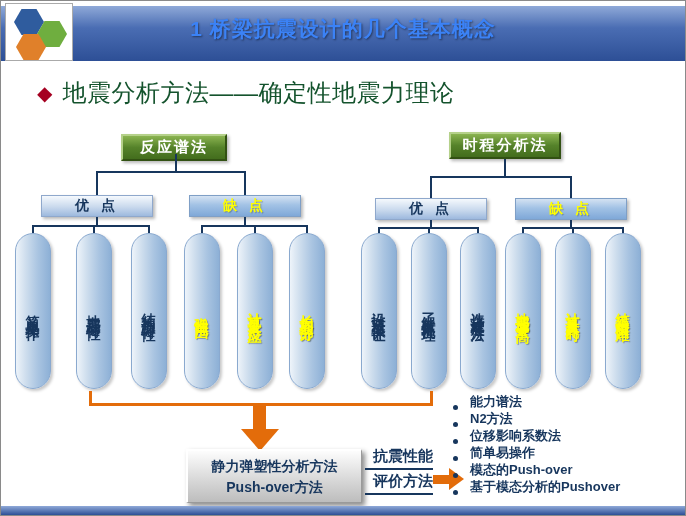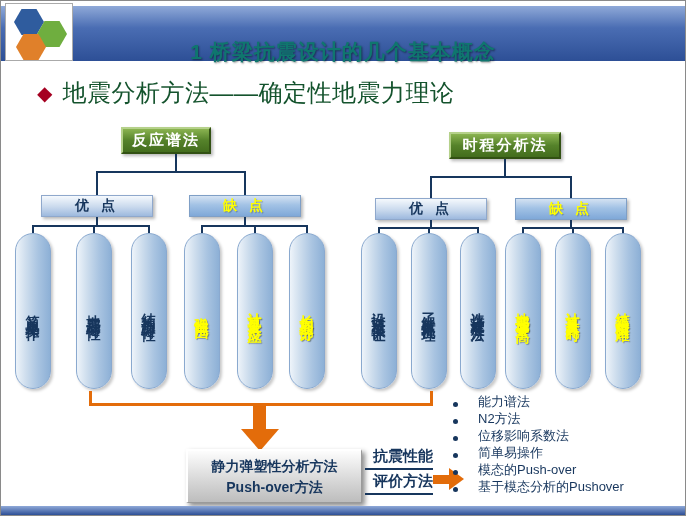--- a/index.html
+++ b/index.html
@@ -8,22 +8,22 @@
     font-family:"Liberation Sans","DejaVu Sans",sans-serif;
     overflow:hidden;border:1px solid #8a8a8a;box-sizing:border-box;
     margin:0 auto;
   }
   
   .header-band{
     position:absolute;left:0;top:5px;width:100%;height:55px;
     background:linear-gradient(180deg,#8fa9d8 0%,#4a6db3 40%,#2d4f96 100%);
   }
   .header-title{
-    position:absolute;left:0;top:23px;width:100%;height:55px;line-height:55px;
-    text-align:center;color:#0f766e;font-size:21px;font-weight:bold;
+    position:absolute;left:0;top:0;width:100%;height:55px;line-height:55px;
+    text-align:center;color:#3b82f6;font-size:21px;font-weight:bold;
     text-shadow:1px 1px 2px rgba(0,0,0,.45);letter-spacing:1px;
   }
   .logo{position:absolute;left:4px;top:2px;width:68px;height:58px;background:#ffffff;border:1px solid #aaaaaa;box-sizing:border-box;}
   .hex{position:absolute;width:30px;height:26px;clip-path:polygon(25% 0,75% 0,100% 50%,75% 100%,25% 100%,0 50%);}
   
   .subtitle-row{position:absolute;left:36px;top:76px;display:flex;align-items:center;gap:10px;}
   .diamond{color:#a50021;font-size:20px;line-height:26px;}
   .subtitle-text{color:#14532d;font-size:24px;font-weight:normal;letter-spacing:.5px;}
   
   .node-box{position:absolute;display:flex;align-items:center;justify-content:center;font-weight:bold;box-sizing:border-box;box-shadow:2px 2px 3px rgba(0,0,0,.28);}
@@ -65,21 +65,21 @@
     border:1px solid #9a9a9a;border-top:2px solid #ffffff;border-left:2px solid #ffffff;
     box-shadow:3px 3px 5px rgba(0,0,0,.45);box-sizing:border-box;
     display:flex;flex-direction:column;align-items:center;justify-content:center;
     color:#17365d;font-weight:bold;font-size:14px;line-height:1.5;
   }
   
   .arrow-label{position:absolute;left:364px;top:444px;width:68px;text-align:right;color:#17365d;font-weight:bold;font-size:15px;}
   .arrow-label div{padding:2px 0;border-bottom:2px solid #17365d;}
   
   .methods-list{position:absolute;left:452px;top:392px;width:232px;}
-  .method-item{display:flex;align-items:center;gap:20px;line-height:17px;color:#17365d;font-weight:normal;font-size:13px;}
+  .method-item{display:flex;align-items:flex-end;gap:12px;line-height:17px;color:#17365d;font-weight:bold;font-size:13px;}
   .dot{flex:0 0 auto;width:5px;height:5px;border-radius:50%;background:#17365d;margin-top:6px;}
   
   .footer-band{position:absolute;left:0;bottom:0;width:100%;height:9px;background:linear-gradient(180deg,#8fa9d8,#2d4f96);}
 </style>
 </head>
 <body>
 
 <div class="slide">
 
   <div class="header-band"></div>
@@ -88,21 +88,21 @@
     <div class="hex" style="left:8px;top:5px;background:#2f5c9e;"></div>
     <div class="hex" style="left:31px;top:17px;background:#6fae3f;"></div>
     <div class="hex" style="left:10px;top:30px;background:#e0802a;"></div>
   </div>
 
   <div class="subtitle-row">
     <span class="diamond">◆</span>
     <span class="subtitle-text">地震分析方法——确定性地震力理论</span>
   </div>
 
-  <div class="node-box root-box" style="left:120px;top:126px;width:90px;height:27px;">反应谱法</div>
+  <div class="node-box root-box" style="left:120px;top:133px;width:106px;height:27px;">反应谱法</div>
 
   <div class="tline" style="left:174px;top:153px;width:2px;height:18px;"></div>
   <div class="tline" style="left:95px;top:170px;width:150px;height:2px;"></div>
   <div class="tline" style="left:95px;top:170px;width:2px;height:24px;"></div>
   <div class="tline" style="left:243px;top:170px;width:2px;height:24px;"></div>
 
   <div class="node-box pros-box" style="left:40px;top:194px;width:112px;height:22px;">优  点</div>
   <div class="node-box cons-box" style="left:188px;top:194px;width:112px;height:22px;">缺  点</div>
 
   <div class="tline" style="left:95px;top:216px;width:2px;height:9px;"></div>

